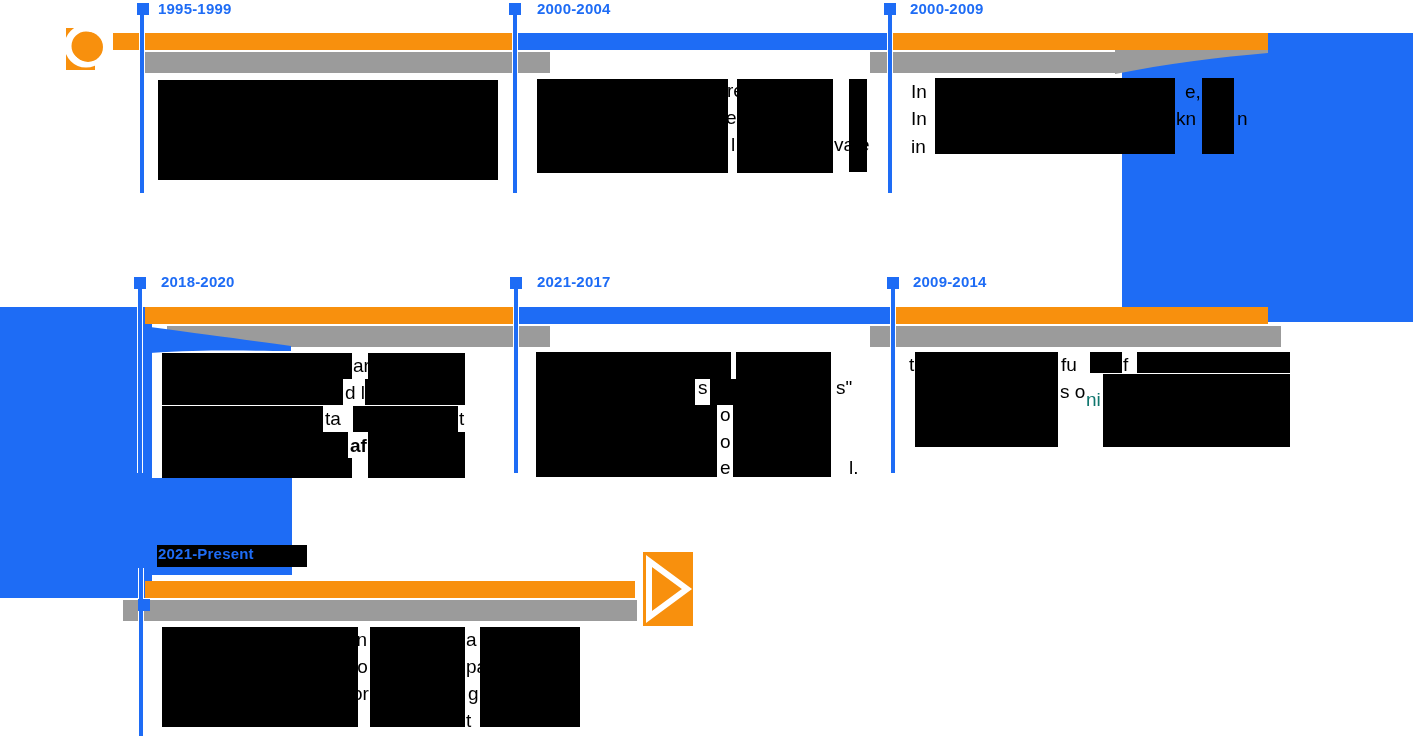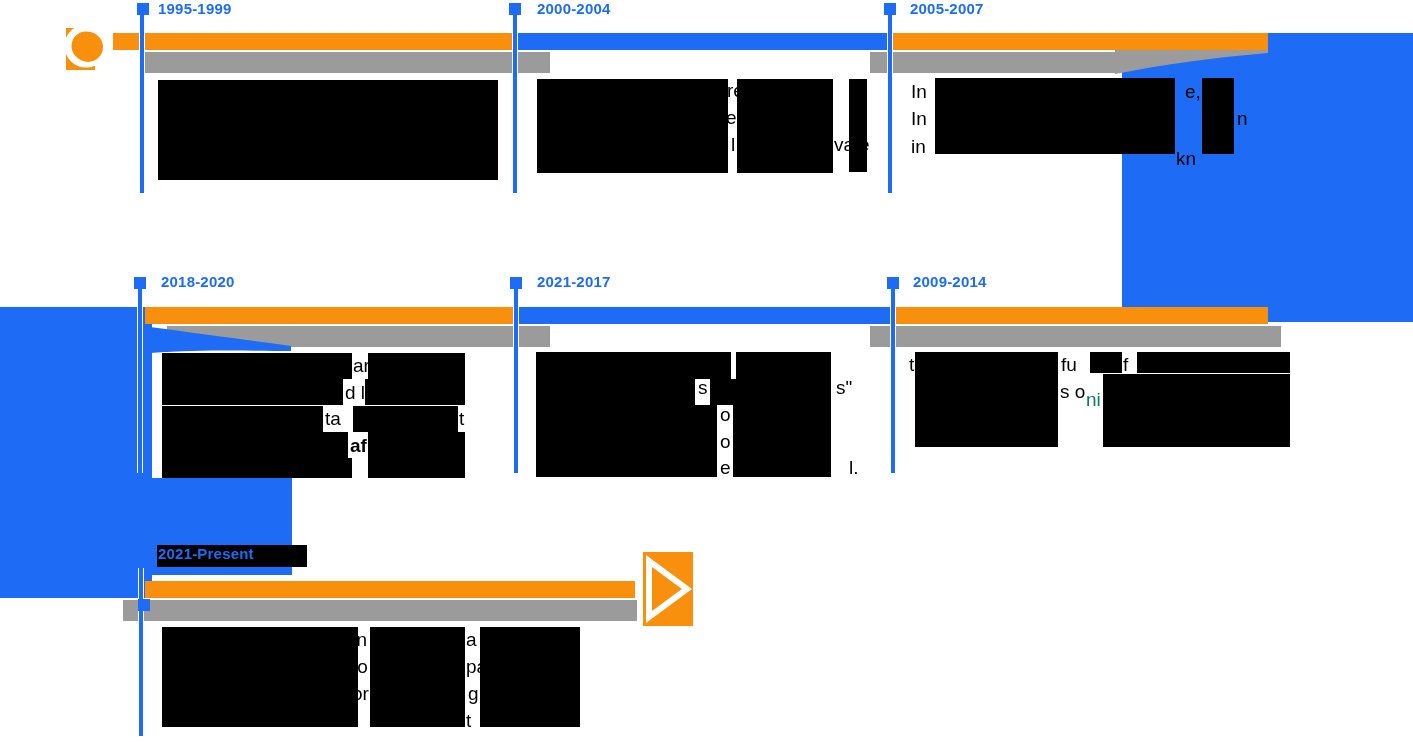--- a/index.html
+++ b/index.html
@@ -68,25 +68,25 @@
     <div class="abs fragment" style="left: 731px; top: 134px; color: rgb(0, 0, 0);">l</div>
     <div class="abs fragment" style="left: 834px; top: 134px; color: rgb(0, 0, 0);">va</div>
     <div class="abs fragment" style="left: 859px; top: 134px; color: rgb(0, 0, 0);">e</div>
     <div class="abs redaction" style="left: 537px; top: 79px; width: 191px; height: 94px;"></div>
     <div class="abs redaction" style="left: 737px; top: 79px; width: 96px; height: 94px;"></div>
     <div class="abs redaction" style="left: 849px; top: 79px; width: 18px; height: 93px;"></div>
     <div class="abs seg-bar" style="left: 893px; top: 33px; width: 375px; background: rgb(248, 144, 13);"></div>
     <div class="abs shadow-bar" style="left: 870px; top: 52px; width: 245px; background: rgb(155, 155, 155);"></div>
     <div class="abs marker-line" style="left: 887px; top: 3px; height: 190px; background: rgb(30, 108, 245);"></div>
     <div class="abs marker-square" style="left: 884px; top: 3px; background: rgb(30, 108, 245);"></div>
-    <div class="abs period-heading" style="left: 910px; top: -1px; color: rgb(30, 108, 245);">2005-2007</div>
+    <div class="abs period-heading" style="left: 910px; top: -1px; color: rgb(30, 108, 245);">2000-2009</div>
     <div class="abs fragment" style="left: 911px; top: 81px; color: rgb(0, 0, 0);">In</div>
     <div class="abs fragment" style="left: 1185px; top: 81px; color: rgb(0, 0, 0);">e,</div>
     <div class="abs fragment" style="left: 911px; top: 108px; color: rgb(0, 0, 0);">In</div>
-    <div class="abs fragment" style="left: 1176px; top: 108px; color: rgb(0, 0, 0); margin-top: 40px;">kn</div>
+    <div class="abs fragment" style="left: 1176px; top: 108px; color: rgb(0, 0, 0);">kn</div>
     <div class="abs fragment" style="left: 1237px; top: 108px; color: rgb(0, 0, 0);">n</div>
     <div class="abs fragment" style="left: 911px; top: 136px; color: rgb(0, 0, 0);">in</div>
     <div class="abs redaction" style="left: 935px; top: 78px; width: 240px; height: 76px;"></div>
     <div class="abs redaction" style="left: 1202px; top: 78px; width: 32px; height: 76px;"></div>
     <div class="abs seg-bar" style="left: 893px; top: 307px; width: 375px; background: rgb(248, 144, 13);"></div>
     <div class="abs shadow-bar" style="left: 870px; top: 326px; width: 411px; background: rgb(155, 155, 155);"></div>
     <div class="abs marker-line" style="left: 890px; top: 277px; height: 196px; background: rgb(30, 108, 245);"></div>
     <div class="abs marker-square" style="left: 887px; top: 277px; background: rgb(30, 108, 245);"></div>
     <div class="abs period-heading" style="left: 913px; top: 272px; color: rgb(30, 108, 245);">2009-2014</div>
     <div class="abs fragment" style="left: 909px; top: 354px; color: rgb(0, 0, 0);">t</div>

